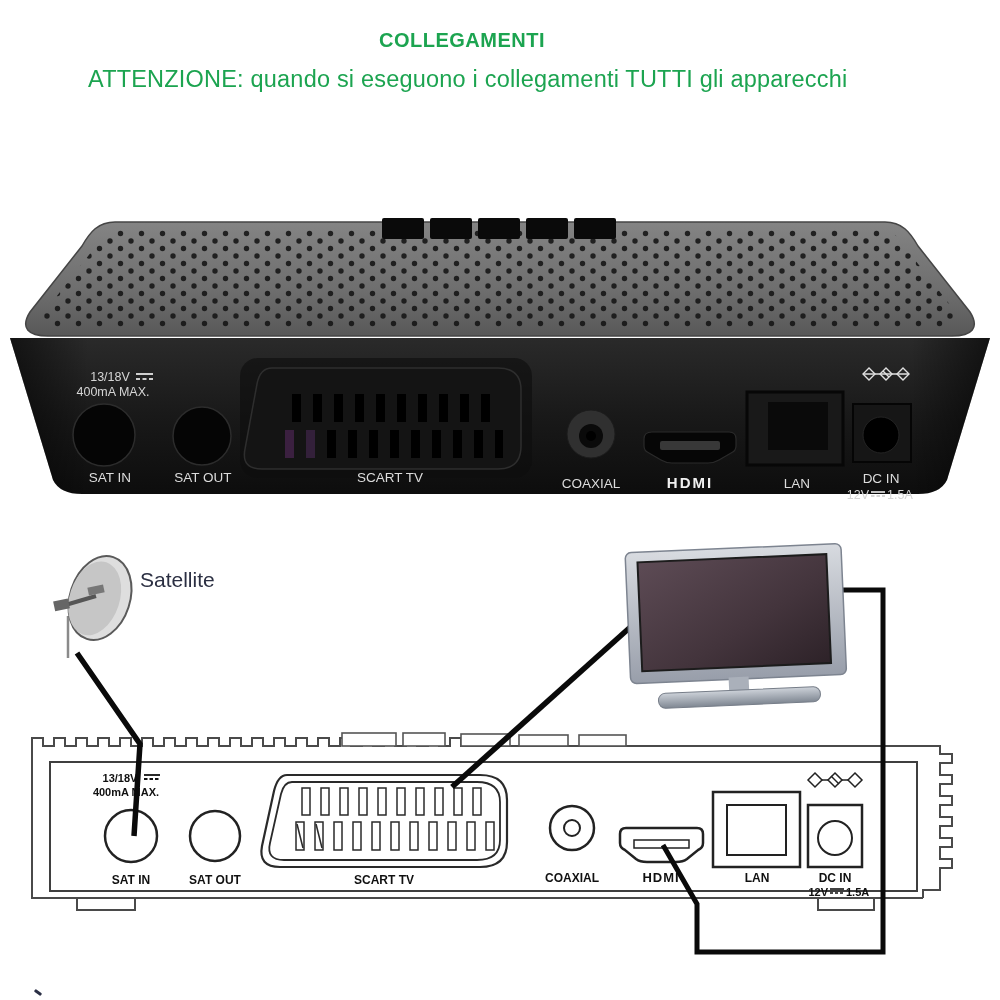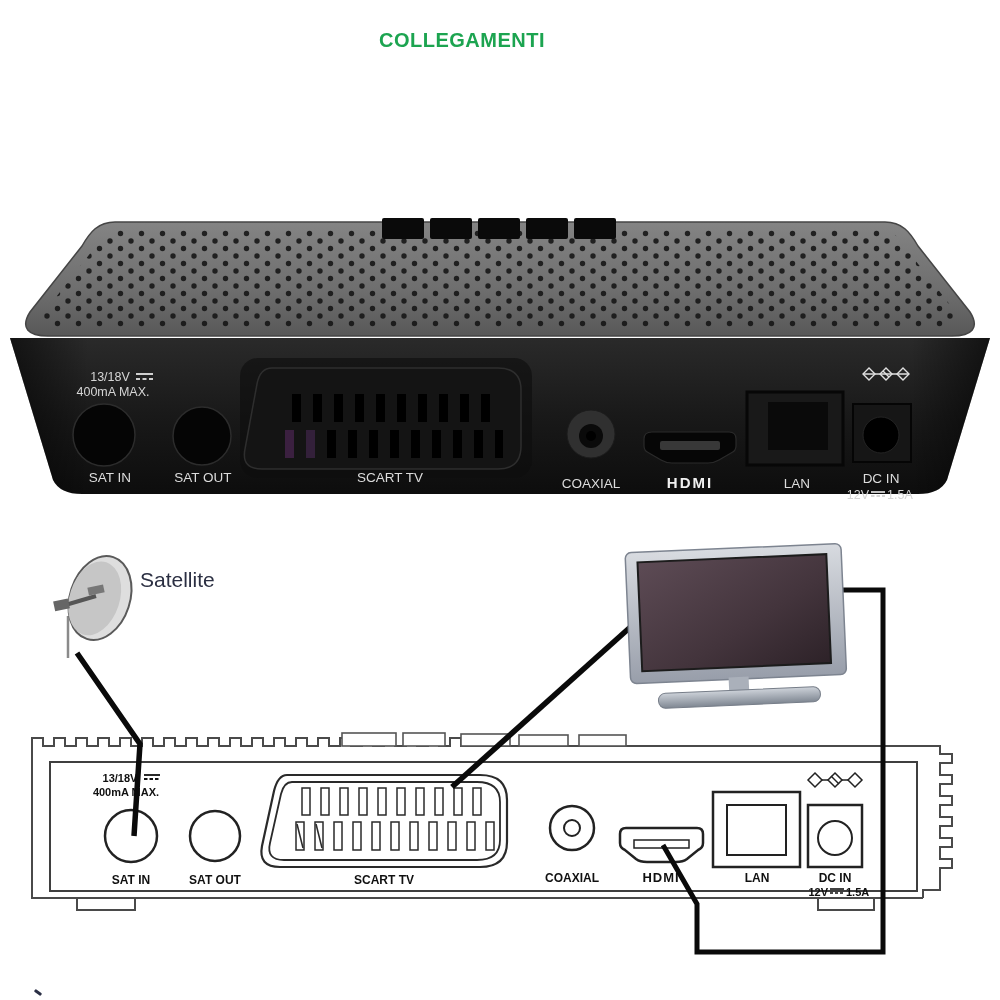--- a/index.html
+++ b/index.html
@@ -22,20 +22,21 @@
   .outline{stroke:#4a4a4a;stroke-width:2;fill:none;}
   .port{stroke:#222;fill:#fff;}
 </style>
 </head>
 <body>
 
 <div class="page">
 
   <div class="doc-title">COLLEGAMENTI</div>
   <div class="warning">
+    <div>ATTENZIONE: quando si eseguono i collegamenti TUTTI gli apparecchi</div>
   </div>
 
   <svg id="photo-svg" width="1000" height="315" viewBox="0 0 1000 315">
     <defs>
       <linearGradient id="fgrad" x1="0" y1="0" x2="0" y2="1">
         <stop offset="0" stop-color="#2a2a2a"></stop>
           <stop offset="0.5" stop-color="#191919"></stop>
           <stop offset="1" stop-color="#0d0d0d"></stop>
       </linearGradient>
       <linearGradient id="sidegrad" x1="0" y1="0" x2="1" y2="0">

